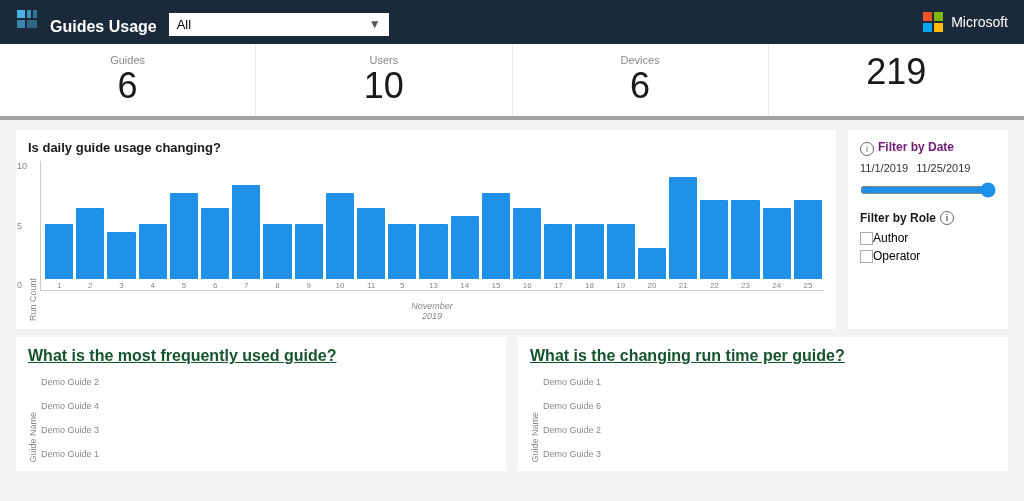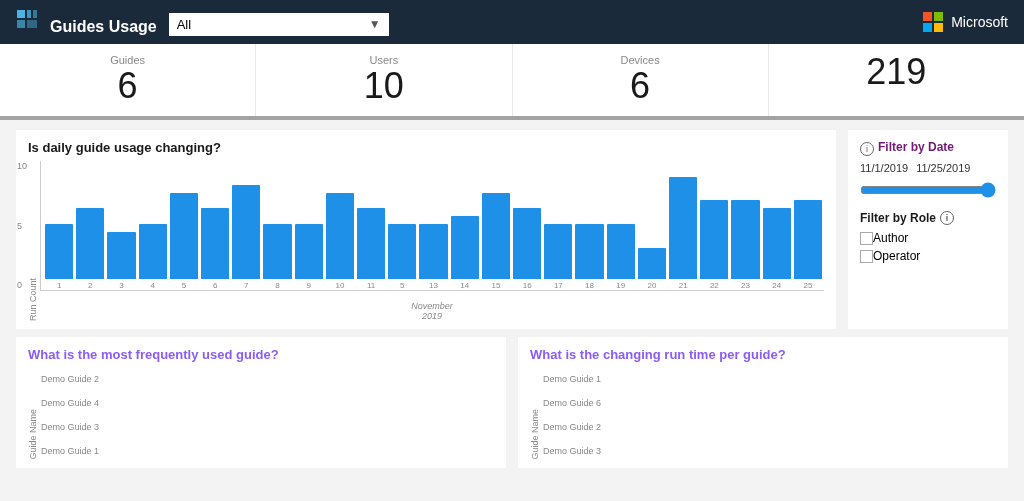--- a/index.html
+++ b/index.html
@@ -219,24 +219,25 @@
     .bottom-row {
       display: flex;
       gap: 12px;
     }
     .bottom-chart {
       flex: 1;
       background: white;
       padding: 10px 12px 8px;
     }
     .bottom-chart-title {
-      font-size: 13px;
+      font-size: 16px;
       font-weight: 600;
-      color: #8b5cf6;
+      color: #14532d;
       margin-bottom: 8px;
+      text-decoration: underline;
     }
     .horiz-chart {
       display: flex;
       gap: 6px;
     }
     .horiz-y-labels {
       display: flex;
       flex-direction: column;
       gap: 6px;
       font-size: 9px;

